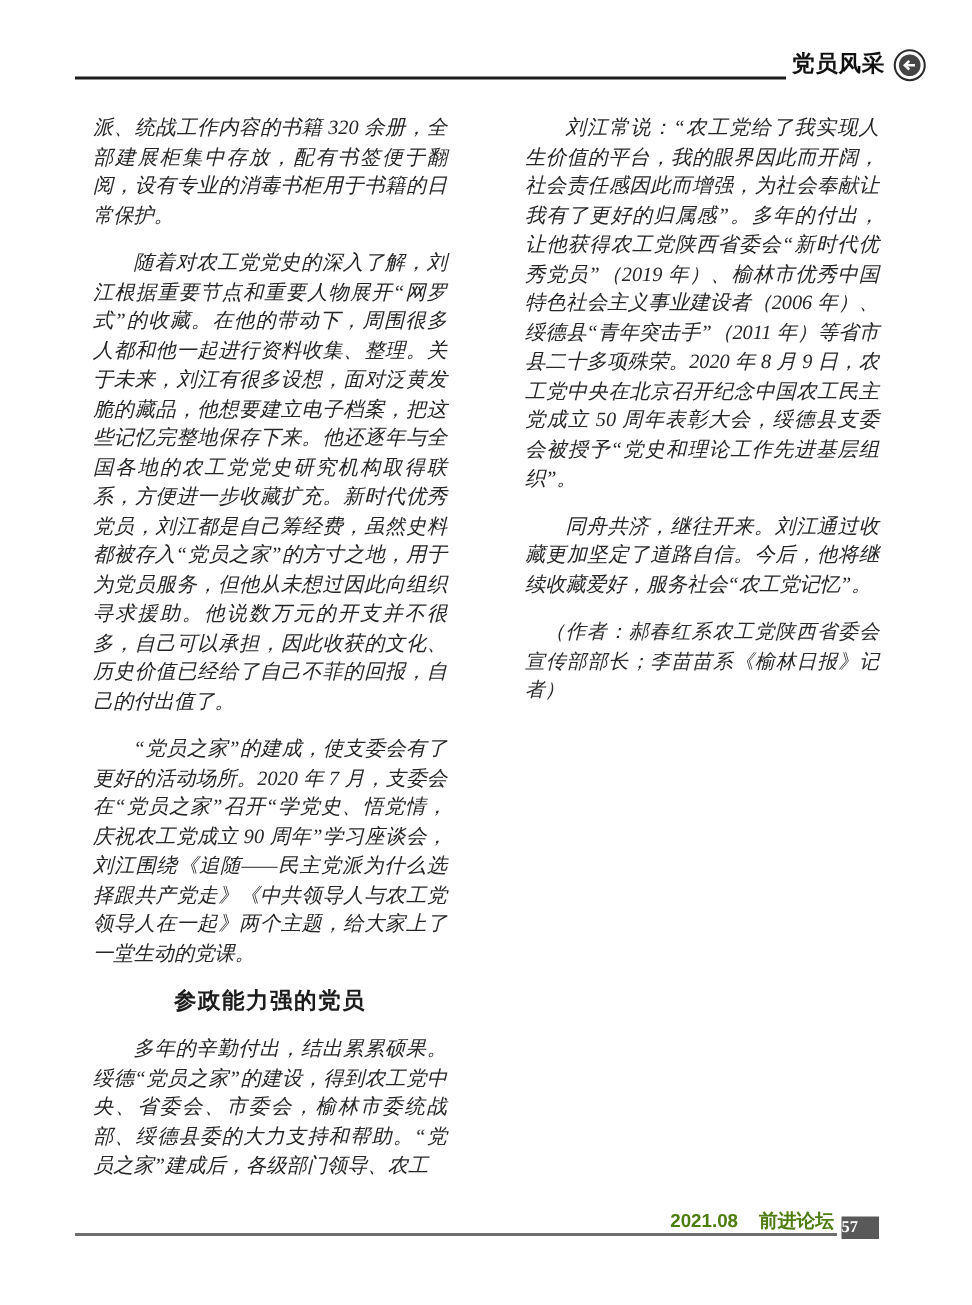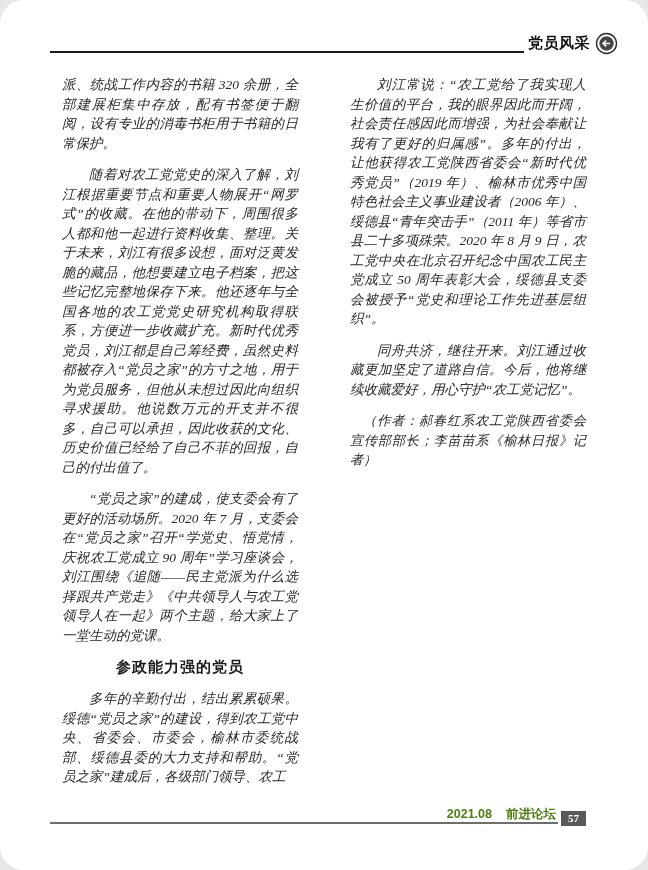--- a/index.html
+++ b/index.html
@@ -4,21 +4,20 @@
 <style>
   html,body{margin:0;padding:0;background:#e8e8e8;}
   .page{
     position:relative;
     width:648px;height:870px;
     background:#ffffff;
     margin:0 auto;
     overflow:hidden;
     font-family:"Liberation Serif","DejaVu Serif",serif;
     color:#262626;
-    border-radius:24px;
   }
   
   .header-rule{
     position:absolute;left:50px;top:51px;width:474px;height:2px;
     background:#1d1d1d;
   }
   .header-title{
     position:absolute;left:528px;top:33px;width:52px;
     font-family:"Liberation Sans","DejaVu Sans",sans-serif;
     font-weight:bold;font-size:15px;line-height:20px;color:#111;
@@ -62,21 +61,21 @@
     text-align:right;
     font-family:"Liberation Sans","DejaVu Sans",sans-serif;
     font-size:12.5px;font-weight:bold;color:#4d7c0f;
     white-space:nowrap;
   }
   .footer-text .issue{margin-right:14px;}
   .page-badge{
     position:absolute;left:561px;top:811px;width:25px;height:15px;
     background:#595959;color:#ffffff;
     font-family:"Liberation Serif","DejaVu Serif",serif;
-    font-weight:bold;font-size:11px;line-height:15px;text-align:center;
+    font-weight:bold;font-size:11px;line-height:15px;text-align:left;
   }
 </style>
 </head>
 <body>
 
 <div class="page">
 
   <div class="header-rule"></div>
   <div class="header-title">党员风采</div>
   <span class="header-icon">
@@ -91,21 +90,21 @@
   <div class="content">
     <div class="col">
       <p>派、统战工作内容的书籍 320 余册，全部建展柜集中存放，配有书签便于翻阅，设有专业的消毒书柜用于书籍的日常保护。</p>
       <p class="indent">随着对农工党党史的深入了解，刘江根据重要节点和重要人物展开“网罗式”的收藏。在他的带动下，周围很多人都和他一起进行资料收集、整理。关于未来，刘江有很多设想，面对泛黄发脆的藏品，他想要建立电子档案，把这些记忆完整地保存下来。他还逐年与全国各地的农工党党史研究机构取得联系，方便进一步收藏扩充。新时代优秀党员，刘江都是自己筹经费，虽然史料都被存入“党员之家”的方寸之地，用于为党员服务，但他从未想过因此向组织寻求援助。他说数万元的开支并不很多，自己可以承担，因此收获的文化、历史价值已经给了自己不菲的回报，自己的付出值了。</p>
       <p class="indent">“党员之家”的建成，使支委会有了更好的活动场所。2020 年 7 月，支委会在“党员之家”召开“学党史、悟党情，庆祝农工党成立 90 周年”学习座谈会，刘江围绕《追随——民主党派为什么选择跟共产党走》《中共领导人与农工党领导人在一起》两个主题，给大家上了一堂生动的党课。</p>
       <div class="section-heading">参政能力强的党员</div>
       <p class="indent">多年的辛勤付出，结出累累硕果。绥德“党员之家”的建设，得到农工党中央、省委会、市委会，榆林市委统战部、绥德县委的大力支持和帮助。“党员之家”建成后，各级部门领导、农工</p>
     </div>
     <div class="col">
       <p class="indent">刘江常说：“农工党给了我实现人生价值的平台，我的眼界因此而开阔，社会责任感因此而增强，为社会奉献让我有了更好的归属感”。多年的付出，让他获得农工党陕西省委会“新时代优秀党员”（2019 年）、榆林市优秀中国特色社会主义事业建设者（2006 年）、绥德县“青年突击手”（2011 年）等省市县二十多项殊荣。2020 年 8 月 9 日，农工党中央在北京召开纪念中国农工民主党成立 50 周年表彰大会，绥德县支委会被授予“党史和理论工作先进基层组织”。</p>
-      <p class="indent">同舟共济，继往开来。刘江通过收藏更加坚定了道路自信。今后，他将继续收藏爱好，用心守护“农工党记忆”。</p>
+      <p class="indent">同舟共济，继往开来。刘江通过收藏更加坚定了道路自信。今后，他将继续收藏爱好，服务社会“农工党记忆”。</p>
       <p class="author-note">（作者：郝春红系农工党陕西省委会宣传部部长；李苗苗系《榆林日报》记者）</p>
 
     </div>
   </div>
 
   <div class="footer-rule"></div>
   <div class="footer-text">
     <span class="issue">2021.08</span><span>前进论坛</span>
   </div>
   <div class="page-badge">57</div>

